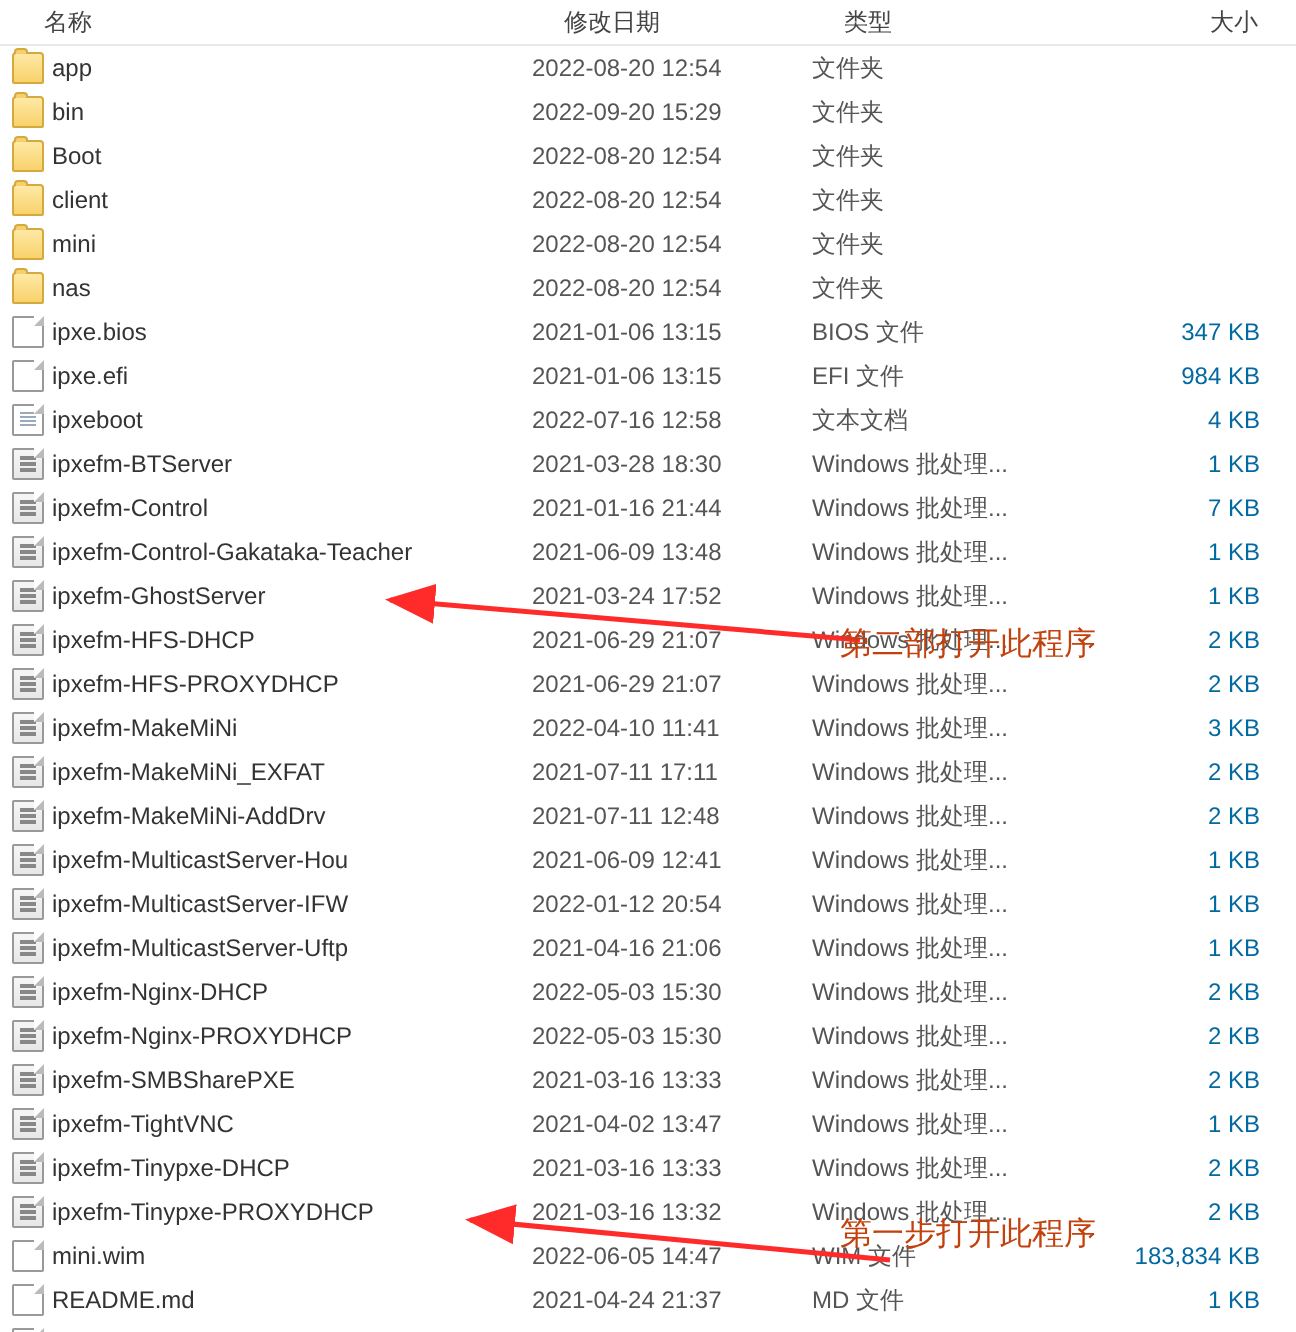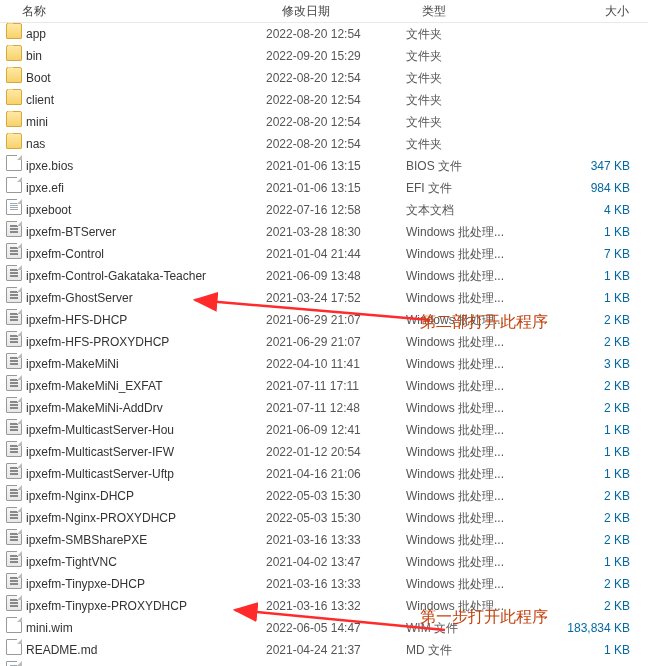--- a/index.html
+++ b/index.html
@@ -5,21 +5,21 @@
   html,body{margin:0;padding:0;font-family:"Microsoft YaHei","Segoe UI",Arial,sans-serif;font-size:12px;color:#333;background:#fff;width:648px}
   .explorer{width:648px;overflow:hidden;position:relative}
   .header{display:flex;border-bottom:1px solid #e9e9e9;height:22px;line-height:22px;user-select:none}
   .header .col{padding-left:22px;box-sizing:border-box;color:#444;border-right:1px solid transparent;white-space:nowrap;overflow:hidden}
   .row{display:flex;height:22px;line-height:22px;white-space:nowrap}
   .cell{padding-left:6px;box-sizing:border-box;overflow:hidden;text-overflow:ellipsis}
   .c-name{width:260px}
   .c-date{width:140px;color:#555}
   .c-type{width:140px;color:#555}
   .c-size{width:100px;text-align:right;padding-right:10px;color:#0369a1}
-  .name-wrap{display:flex;align-items:flex-start;gap:4px;height:22px}
+  .name-wrap{display:flex;align-items:center;gap:4px;height:22px}
   .ico{width:16px;height:16px;flex:0 0 16px;display:block}
   
   .folder{background:linear-gradient(#ffe9a6,#f8d26b);border:1px solid #d6a93e;border-radius:2px 2px 1px 1px;position:relative;box-sizing:border-box}
   .folder::before{content:"";position:absolute;top:-3px;left:0;width:7px;height:3px;background:#f6cf6f;border:1px solid #d6a93e;border-bottom:none;border-radius:2px 2px 0 0;box-sizing:border-box}
   
   .gfile{background:#fff;border:1px solid #999;border-radius:1px;position:relative;box-sizing:border-box}
   .gfile::after{content:"";position:absolute;top:-1px;right:-1px;width:5px;height:5px;background:linear-gradient(135deg,#fff 45%,#bbb 55%);}
   
   .bat{background:linear-gradient(#f6f6f6,#e8e8e8)}
   .bat::before{content:"";position:absolute;inset:3px 3px auto 3px;height:2px;background:#888;box-shadow:0 3px 0 #888,0 6px 0 #888}
@@ -152,21 +152,21 @@
         <div class="cell c-type">Windows 批处理...</div>
         <div class="cell c-size">1 KB</div>
       </div>
       <div class="row">
         <div class="cell c-name">
           <div class="name-wrap">
             <span class="ico gfile bat"></span>
             <span>ipxefm-Control</span>
           </div>
         </div>
-        <div class="cell c-date">2021-01-04 21:44</div>
+        <div class="cell c-date">2021-01-16 21:44</div>
         <div class="cell c-type">Windows 批处理...</div>
         <div class="cell c-size">7 KB</div>
       </div>
       <div class="row">
         <div class="cell c-name">
           <div class="name-wrap">
             <span class="ico gfile bat"></span>
             <span>ipxefm-Control-Gakataka-Teacher</span>
           </div>
         </div>

